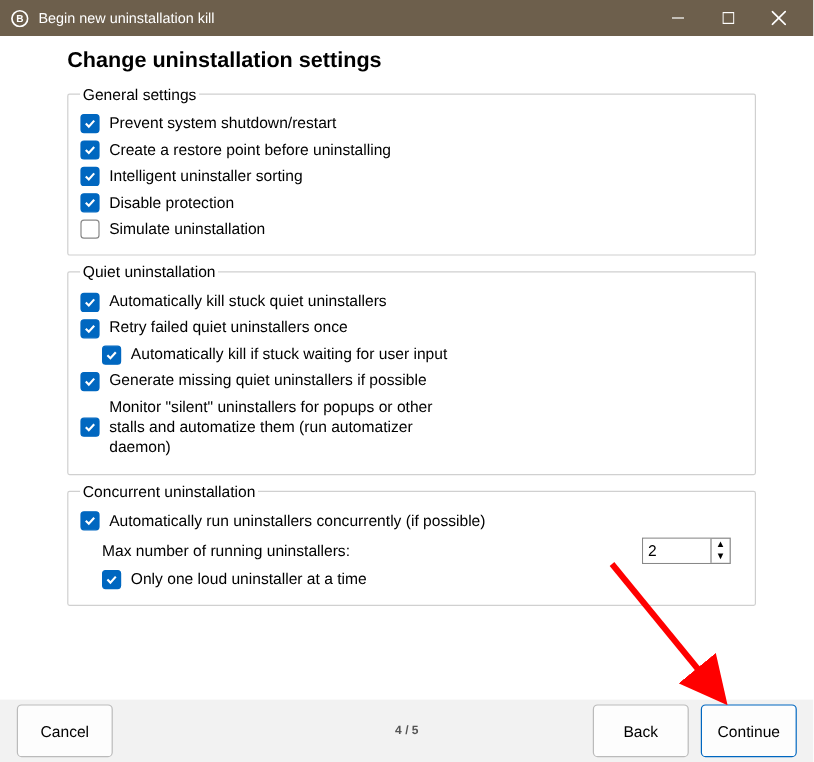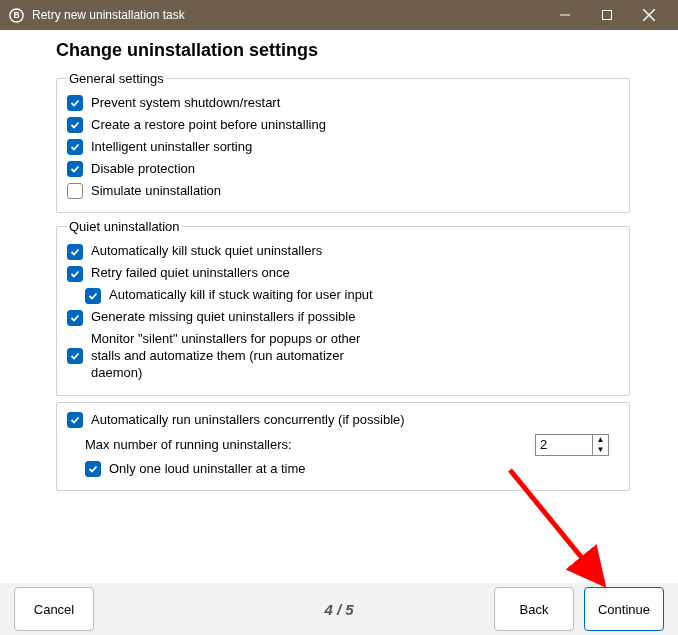--- a/index.html
+++ b/index.html
@@ -21,38 +21,38 @@
   .chk { width: 16px; height: 16px; border: 1.5px solid #888; border-radius: 3px; background:#fff; display:flex; align-items:center; justify-content:center; flex-shrink:0;}
   .chk.checked { background:#0067c0; border-color:#0067c0; }
   .chk.checked svg { display:block;}
   .chk svg { display:none;}
   .spinner { display:flex; align-items:stretch; border:1px solid #888; height:22px; background:#fff;}
   .spinner input { border:none; width:56px; font-size:13px; padding:0 4px; outline:none;}
   .spinner .btns { display:flex; flex-direction:column; border-left:1px solid #888; width:16px;}
   .spinner .spbtn { flex:1; display:flex; align-items:center; justify-content:center; font-size:8px; line-height:1;}
   .footer { height: 52px; background: #f2f2f2; display:flex; align-items:center; padding: 0 14px; gap:10px;}
   .footer .spacer { flex:1;}
-  .footer .step { font-size:15px; font-weight:700; color:#555; position:absolute; left:50%; transform:translateX(-50%);font-style:italic;}
+  .footer .step { font-size:10px; font-weight:700; color:#555; position:absolute; left:50%; transform:translateX(-50%);}
   .btn { height:44px; min-width:80px; background:#fdfdfd; border:1px solid #bbb; border-radius:4px; font-size:13px; color:#000; display:flex; align-items:center; justify-content:center; padding:0 6px;}
   .btn.primary { border:1.5px solid #0067c0; color:#000;}
   .arrow-overlay { position:absolute; pointer-events:none; }
 </style>
 </head>
 <body>
 
 <div class="window">
 
   <div class="titlebar">
     <span class="app-icon">
       <svg width="15" height="15" viewBox="0 0 16 16">
           <circle cx="8" cy="8" r="7" fill="none" stroke="#fff" stroke-width="1.5"></circle>
           <text x="8" y="11" text-anchor="middle" font-size="9" font-weight="700" fill="#fff" font-family="Arial">B</text>
         </svg>
     </span>
-    <span class="title">Retry new uninstallation task</span>
+    <span class="title">Begin new uninstallation kill</span>
     <div class="winbtn">
         <svg width="10" height="10" viewBox="0 0 10 10">
           <line x1="0" y1="5" x2="10" y2="5" stroke-width="1"></line>
         </svg>
       </div>
     <div class="winbtn">
         <svg width="10" height="10" viewBox="0 0 10 10">
           <rect x="0.5" y="0.5" width="9" height="9" fill="none" stroke-width="1"></rect>
         </svg>
       </div>
@@ -145,20 +145,21 @@
           <span class="chk checked">
             <svg width="10" height="10" viewBox="0 0 10 10">
               <polyline points="1.5,5 4,7.5 8.5,2.5" fill="none" stroke="#fff" stroke-width="1.8"></polyline>
             </svg>
           </span>
           <span class="label" style="max-width:290px;">Monitor "silent" uninstallers for popups or other stalls and automatize them (run automatizer daemon)</span>
         </div>
     </fieldset>
 
     <fieldset>
+      <legend>Concurrent uninstallation</legend>
       <div class="row">
           <span class="chk checked">
             <svg width="10" height="10" viewBox="0 0 10 10">
               <polyline points="1.5,5 4,7.5 8.5,2.5" fill="none" stroke="#fff" stroke-width="1.8"></polyline>
             </svg>
           </span>
           <span class="label">Automatically run uninstallers concurrently (if possible)</span>
         </div>
       <div class="row noninput">
         <span>Max number of running uninstallers:</span>

